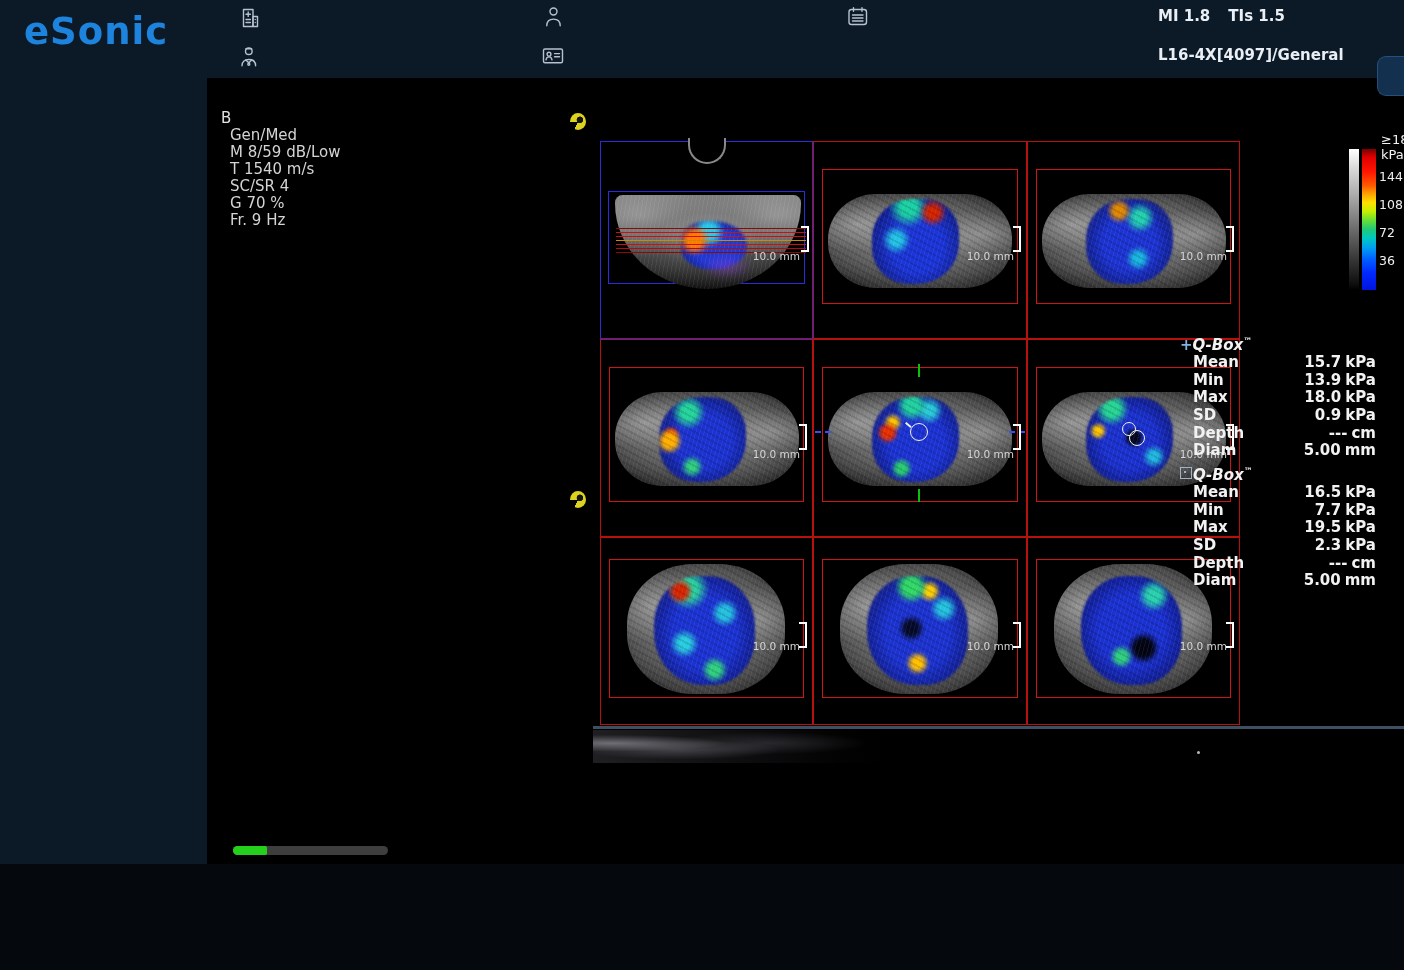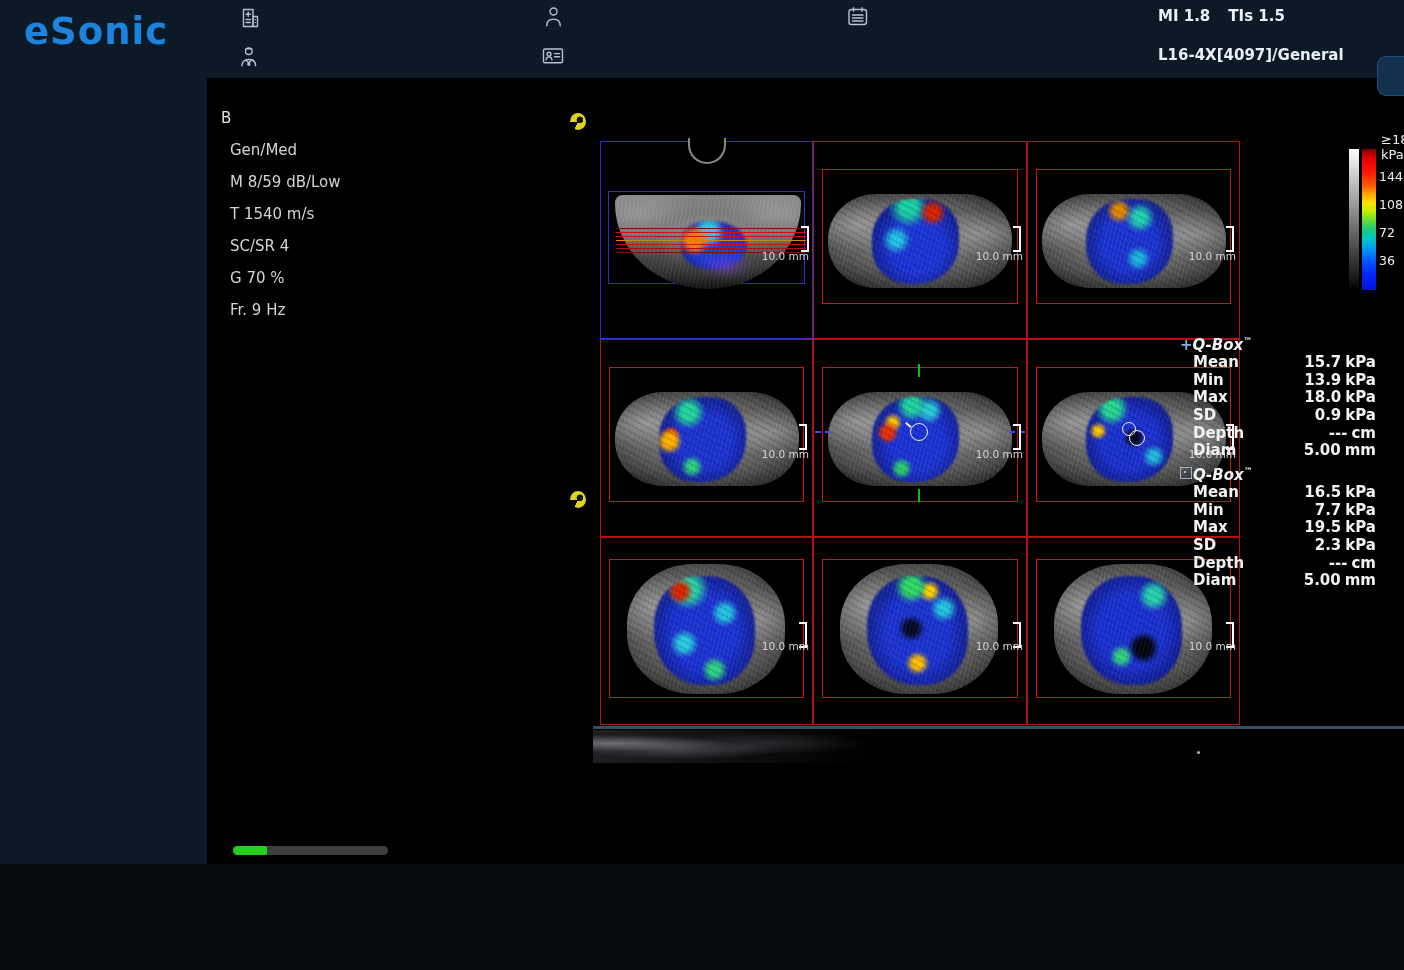--- a/index.html
+++ b/index.html
@@ -14,21 +14,21 @@
   #mi-ti{left:1158px;top:7px;font-size:15px;font-weight:bold;color:#e9eff4;}
   #mi-ti span{margin-right:18px;}
   #probe{left:1158px;top:46px;font-size:15px;font-weight:bold;color:#e9eff4;}
 
   
   #imaging{left:207px;top:78px;width:1197px;height:793px;background:#000;}
 
   
   .params{color:#d4d4d4;font-size:15px;line-height:17px;}
   .params .ptitle{color:#e2e2e2;}
-  .params .pline{padding-left:9px;white-space:pre;margin-top:15px;}
+  .params .pline{padding-left:9px;white-space:pre;}
 
   
   .cell{position:absolute;border:1px solid #b80f0f;box-sizing:border-box;}
   .cell.ref{border-color:#2d2dd8;}
   .inner{position:absolute;left:8px;right:8px;top:27px;bottom:34px;border:1px solid #cf1414;}
   .inner.short{top:21px;bottom:26px;}
   .inner.blue{left:7px;right:7px;top:49px;bottom:54px;border:1px solid #2a2ae0;}
 
   .us{position:absolute;border-radius:26%/48%;
     background:
@@ -88,21 +88,21 @@
       radial-gradient(circle at 50% 80%, #ffc000 0 5%, transparent 12%),
       radial-gradient(circle at 44% 48%, rgba(0,0,0,.8) 0 8%, transparent 17%),
       radial-gradient(ellipse at 50% 52%, #1c33d2 0 44%, #1424a2 66%, rgba(13,20,124,.8) 84%, transparent 96%);}
   .v8{background:
       radial-gradient(circle at 72% 18%, #28d0b0 0 6%, transparent 14%),
       radial-gradient(circle at 40% 74%, #2fd080 0 5%, transparent 12%),
       radial-gradient(circle at 62% 66%, rgba(0,0,0,.9) 0 9%, transparent 17%),
       radial-gradient(ellipse at 50% 50%, #1b31d2 0 46%, #1322a0 68%, rgba(12,18,120,.85) 86%, transparent 97%);}
 
   .brk{position:absolute;width:6px;height:22px;border:2px solid #fff;border-left:none;top:84px;right:5px;}
-  .rlabel{position:absolute;right:3px;top:108px;font-size:10.5px;color:#d6d6d6;}
+  .rlabel{position:absolute;right:12px;top:108px;font-size:10.5px;color:#d6d6d6;}
 
   
   #fan{position:absolute;left:14px;top:53px;width:186px;height:94px;
     border-radius:8px 8px 100px 100px/8px 8px 92px 92px;
     background:
       radial-gradient(ellipse at 50% 48%, rgba(190,190,190,.45), rgba(110,110,110,.25) 40%, transparent 72%),
       radial-gradient(ellipse at 14% 22%, rgba(200,200,200,.5), transparent 40%),
       radial-gradient(ellipse at 86% 22%, rgba(200,200,200,.5), transparent 40%),
       linear-gradient(180deg,#767676,#565656 45%,#2e2e2e 78%,#101010);}
   #fan::after{content:"";position:absolute;inset:0;border-radius:inherit;opacity:.5;

